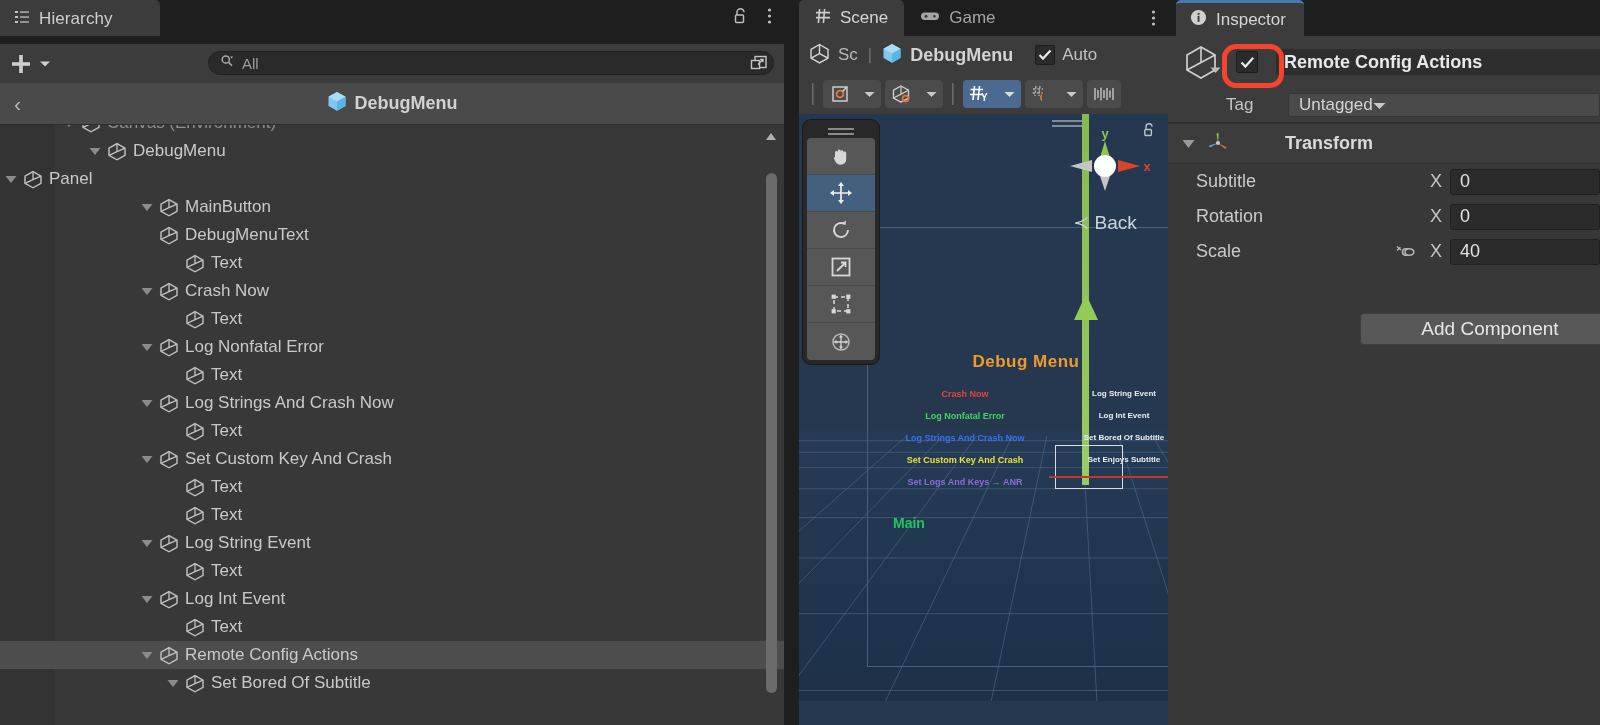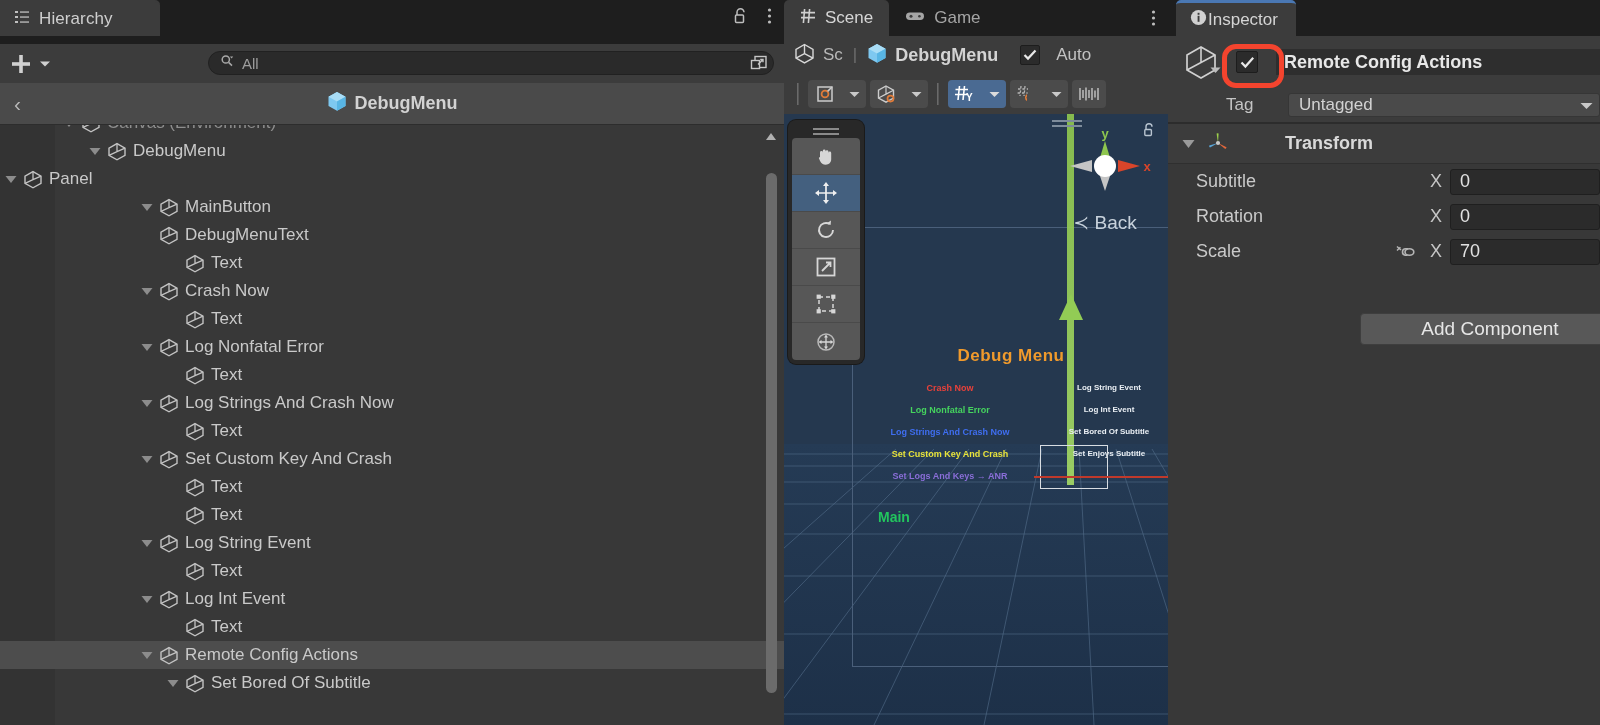--- a/index.html
+++ b/index.html
@@ -55,33 +55,33 @@
   .row .tri { width: 22px; flex: 0 0 22px; display: flex; align-items: center; justify-content: center; }
   .row .cube { flex: 0 0 22px; display: flex; align-items: center; justify-content: center; margin-right: 5px; }
   .row .lbl { color: #c9c9c9; }
   .row.faded .lbl { color: #8e8e8e; }
 
   .tree-scroll { position: absolute; right: 6px; top: 4px; width: 14px; bottom: 4px; }
   .ts-up { width: 14px; height: 14px; display: flex; align-items: center; justify-content: center; }
   .ts-thumb { position: absolute; top: 44px; left: 2px; width: 11px; height: 520px; background: #6b6b6b; border-radius: 6px; }
 
   
-  .scene { position: relative; width: 384px; height: 725px; background: #1e1e1e; }
+  .scene { position: relative; width: 384px; height: 725px; background: #1e1e1e; padding-left: 15px; }
   .s-tabbar { position: relative; height: 36px; background: #1e1e1e; display: flex; }
   .s-tab {
     height: 36px; display: flex; align-items: center; gap: 9px; padding: 0 16px;
     font-size: 17px; color: #a5a5a5; border-top-right-radius: 5px; border-top-left-radius: 5px;
   }
   .s-tab.active { background: #3c3c3c; color: #d6d6d6; }
 
   .s-subbar { height: 38px; background: #3c3c3c; display: flex; align-items: center; padding-left: 10px; gap: 8px; }
   .s-sc { font-size: 17px; color: #b9b9b9; }
   .s-sep { color: #6f6f6f; font-size: 17px; margin: 0 2px; }
   .s-obj { font-size: 18px; font-weight: bold; color: #d3d3d3; }
-  .s-auto { display: flex; align-items: flex-start; gap: 16px; margin-left: 14px; font-size: 17px; color: #c2c2c2; }
+  .s-auto { display: flex; align-items: flex-start; gap: 7px; margin-left: 14px; font-size: 17px; color: #c2c2c2; }
 
   .s-tools { height: 40px; background: #3c3c3c; display: flex; align-items: center; padding-left: 8px; gap: 4px; }
   .tgrp { display: flex; align-items: center; background: #4b4b4b; border-radius: 4px; overflow: hidden; height: 28px; }
   .tbtn { width: 34px; height: 28px; display: flex; align-items: center; justify-content: center; }
   .tbtn.blue { background: #4a6a92; }
   .tcar { width: 24px; height: 28px; display: flex; align-items: center; justify-content: center; }
   .tcar.blue { background: #4a6a92; }
   .tdivider { width: 2px; height: 22px; background: #565656; margin: 0 5px; border-left: 1px solid #6a6a6a; }
 
   .viewport { position: relative; height: 611px; background: #25384f; overflow: hidden; }
@@ -97,41 +97,41 @@
   .tp-btn.first { border-top-left-radius: 4px; border-top-right-radius: 4px; }
   .tp-btn.last { border-bottom-left-radius: 4px; border-bottom-right-radius: 4px; border-bottom: none; }
   .tp-btn.active { background: #44607f; }
 
   .gizmo { position: absolute; right: 8px; top: 6px; width: 110px; }
   .gz-grip { display: flex; flex-direction: column; gap: 3px; width: 30px; margin-left: 2px; }
   .gz-grip i { display: block; height: 2px; background: #7e8c9b; }
   .gz-lock { position: absolute; right: 4px; top: 2px; }
   .gz-back { text-align: center; font-size: 19px; color: #c8d2dc; margin-top: 2px; }
 
-  .dbg-overlay { position: absolute; left: 68px; top: 232px; width: 318px; }
+  .dbg-overlay { position: absolute; left: 68px; top: 238px; width: 318px; }
   .dbg-title { text-align: center; font-size: 17px; font-weight: bold; color: #f09a2c; letter-spacing: .5px; }
   .dbg-cols { display: flex; margin-top: 17px; }
   .dbg-left { width: 196px; }
   .dbg-right { width: 122px; }
   .dbg-item { font-size: 9px; font-weight: bold; text-align: center; margin-bottom: 12px; white-space: nowrap; }
   .dbg-r-item { font-size: 8px; font-weight: bold; color: #e9eef3; text-align: center; margin-bottom: 13px; }
   .dbg-main { font-size: 14px; font-weight: bold; color: #22c55e; margin-top: 16px; padding-left: 26px; }
   .sel-rect { position: absolute; left: 256px; top: 331px; width: 68px; height: 44px; border: 1px solid #d8dde2; }
   .red-line { position: absolute; left: 250px; top: 362px; width: 134px; height: 2px; background: #c0392b; }
   .green-beam { position: absolute; left: 283px; top: 0; width: 7px; height: 371px; background: linear-gradient(180deg,#8ec64f,#a3d865); opacity: .92; }
   .green-arrow { position: absolute; left: 275px; top: 180px; width: 0; height: 0; border-left: 12px solid transparent; border-right: 12px solid transparent; border-bottom: 26px solid #92cc55; }
   .canvas-frame { position: absolute; left: 68px; top: 113px; width: 318px; height: 440px; border: 1px solid #4a5f7a; }
 
   
   .inspector { position: relative; width: 432px; height: 725px; background: #383838; }
   .i-tabbar { height: 36px; background: #1e1e1e; position: relative; }
   .i-tab {
     position: absolute; left: 8px; top: 0; height: 36px; padding: 0 18px 0 14px;
     background: #3c3c3c; border-top: 3px solid #4a78b4;
-    display: flex; align-items: center; gap: 1px;
+    display: flex; align-items: center; gap: 9px;
     border-top-left-radius: 5px; border-top-right-radius: 5px;
   }
   .i-tab-label { font-size: 17px; color: #d4d4d4; }
 
   .i-header { position: relative; height: 52px; background: #3c3c3c; display: flex; align-items: center; padding-left: 12px; }
   .i-prefab-icon { position: relative; width: 42px; display: flex; align-items: center; justify-content: center; }
   .i-prefab-car { position: absolute; left: 30px; bottom: 3px; }
   .i-check {
     width: 22px; height: 22px; background: #2b2b2b; border: 1px solid #1d1d1d; border-radius: 2px;
     display: flex; align-items: center; justify-content: center; margin-left: 14px;
@@ -143,21 +143,21 @@
   }
   .red-box {
     position: absolute; left: 54px; top: 8px; width: 62px; height: 44px;
     border: 5px solid #f4442e; border-radius: 14px; pointer-events: none;
   }
 
   .i-tagrow { height: 34px; background: #3c3c3c; display: flex; align-items: center; padding-left: 58px; }
   .i-tag-label { font-size: 17px; color: #c4c4c4; width: 62px; }
   .i-tag-field {
     flex: 1; height: 24px; background: #4a4a4a; border: 1px solid #363636; border-radius: 3px;
-    display: flex; align-items: center; justify-content: space-between; padding: 0 6px 0 10px;
+    display: flex; align-items: center; justify-content: flex-start; padding: 0 6px 0 10px;
     font-size: 17px; color: #d2d2d2;
   }
   .i-comp-head { height: 40px; background: #3c3c3c; display: flex; align-items: center; gap: 10px; padding-left: 14px; border-bottom: 1px solid #2f2f2f; }
   .i-comp-title { font-size: 18px; font-weight: bold; color: #d9d9d9; margin-left: 44px; }
 
   .i-field { height: 35px; display: flex; align-items: center; padding-left: 28px; }
   .i-field-label { font-size: 18px; color: #c9c9c9; flex: 1; }
   .i-axis { font-size: 18px; color: #c6c6c6; margin-right: 8px; }
   .i-num {
     width: 150px; height: 26px; background: #2b2b2b; border: 1px solid #1f1f1f; border-radius: 3px;
@@ -867,21 +867,21 @@
           <span class="i-linkicon">
             <svg width="22" height="16" viewBox="0 0 22 16">
               <path d="M8.5 8 a3.2 3.2 0 0 1 3.2-3.2 h2.4" fill="none" stroke="#b5b5b5" stroke-width="1.6"></path>
               <path d="M13.5 11.2 h-2.4 A3.2 3.2 0 0 1 8.5 8" fill="none" stroke="#b5b5b5" stroke-width="1.6"></path>
               <ellipse cx="15.4" cy="8" rx="4.4" ry="3.3" fill="none" stroke="#b5b5b5" stroke-width="1.6"></ellipse>
               <path d="M3 2.5 L7 6" stroke="#b5b5b5" stroke-width="1.5"></path>
               <path d="M3 6.5 L6.4 3.2" stroke="#b5b5b5" stroke-width="1.5"></path>
             </svg>
           </span>
           <span class="i-axis">X</span>
-          <span class="i-num">70</span>
+          <span class="i-num">40</span>
         </div>
       </div>
 
     <div class="i-addrow">
       <div class="i-add-btn">Add Component</div>
     </div>
   </div>
 </div>
 
 </body></html>

